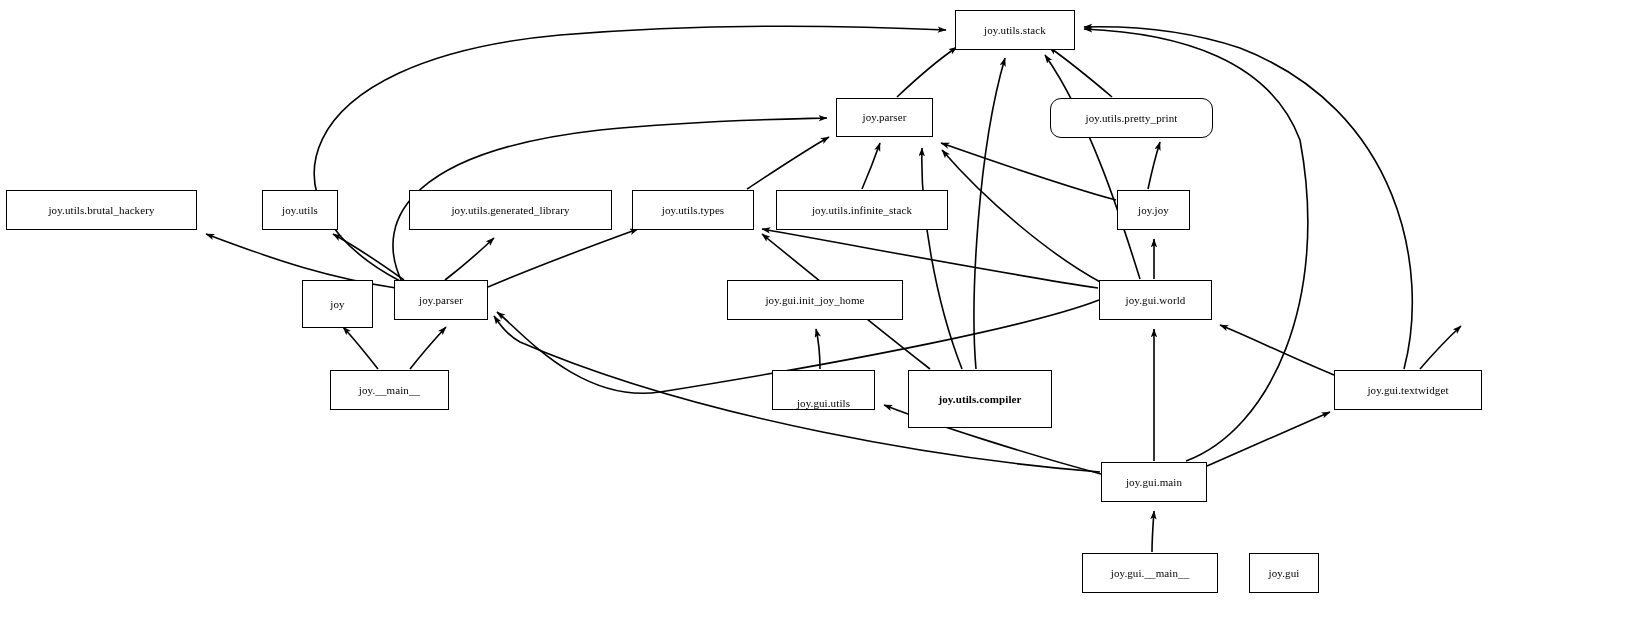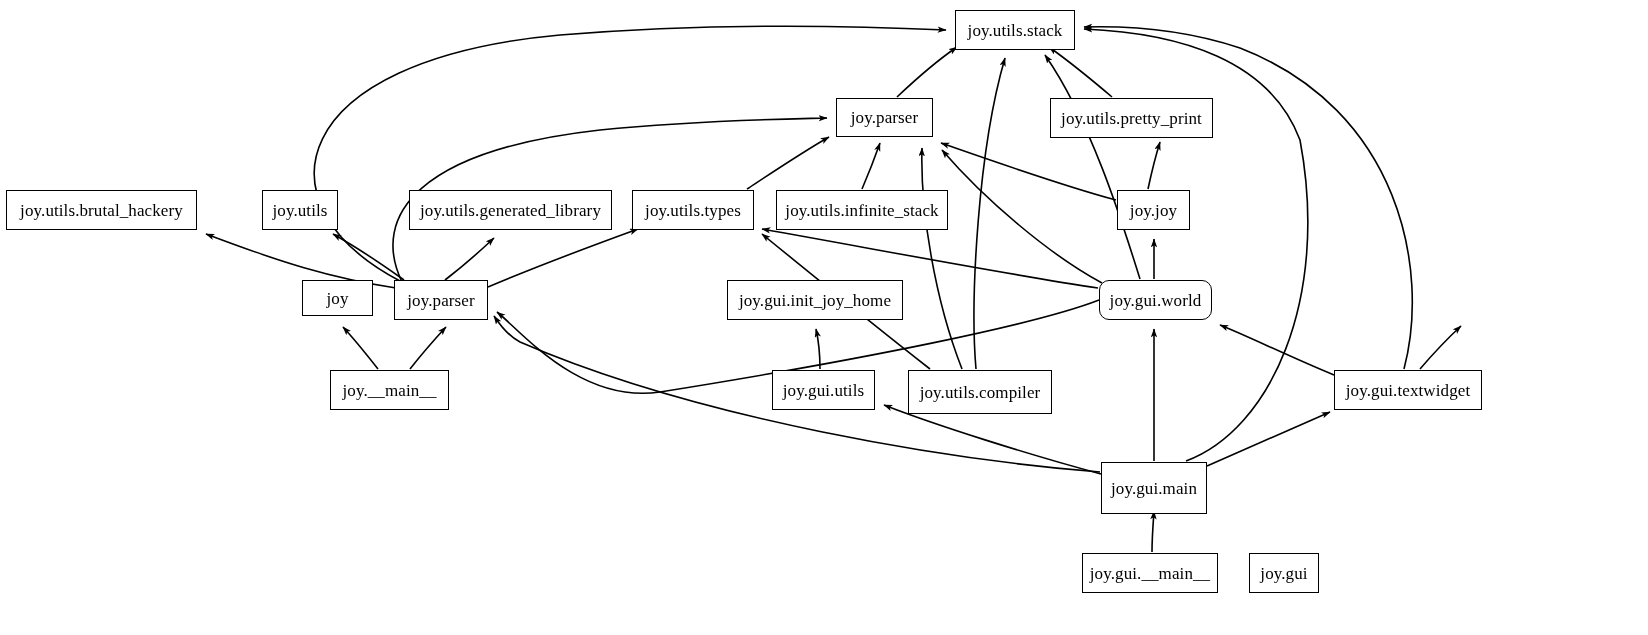--- a/index.html
+++ b/index.html
@@ -27,21 +27,21 @@
   .node {
     position: absolute;
     box-sizing: border-box;
     border: 1px solid #000000;
     background: #ffffff;
     display: flex;
     align-items: center;
     justify-content: center;
     white-space: nowrap;
     color: #000000;
-    font-size: 17px;
+    font-size: 11px;
     line-height: 1;
     letter-spacing: 0.1px;
   }
   .node .node-label {
     display: block;
     padding: 0 6px;
   }
 </style>
 </head>
 <body>
@@ -121,66 +121,66 @@
       <path d="M 1152,552 C 1152,538 1153,525 1154,511"></path>
     </g>
   </svg>
 
   <div class="node" style="left: 955px; top: 10px; width: 120px; height: 40px;">
     <span class="node-label">joy.utils.stack</span>
   </div>
   <div class="node" style="left: 836px; top: 98px; width: 97px; height: 39px;">
     <span class="node-label">joy.parser</span>
   </div>
-  <div class="node" style="left: 1050px; top: 98px; width: 163px; height: 40px;">
+  <div class="node" style="left: 1050px; top: 98px; width: 163px; height: 40px; border-radius: 11px;">
     <span class="node-label">joy.utils.pretty_print</span>
   </div>
   <div class="node" style="left: 6px; top: 190px; width: 191px; height: 40px;">
     <span class="node-label">joy.utils.brutal_hackery</span>
   </div>
   <div class="node" style="left: 262px; top: 190px; width: 76px; height: 40px;">
     <span class="node-label">joy.utils</span>
   </div>
   <div class="node" style="left: 409px; top: 190px; width: 203px; height: 40px; justify-content: center;">
     <span class="node-label">joy.utils.generated_library</span>
   </div>
   <div class="node" style="left: 632px; top: 190px; width: 122px; height: 40px;">
     <span class="node-label">joy.utils.types</span>
   </div>
   <div class="node" style="left: 776px; top: 190px; width: 172px; height: 40px;">
     <span class="node-label">joy.utils.infinite_stack</span>
   </div>
   <div class="node" style="left: 1117px; top: 190px; width: 73px; height: 40px;">
     <span class="node-label">joy.joy</span>
   </div>
-  <div class="node" style="left: 302px; top: 280px; width: 71px; height: 36px;">
+  <div class="node" style="left: 302px; top: 280px; width: 71px; height: 48px;">
     <span class="node-label">joy</span>
   </div>
   <div class="node" style="left: 394px; top: 280px; width: 94px; height: 40px;">
     <span class="node-label">joy.parser</span>
   </div>
   <div class="node" style="left: 727px; top: 280px; width: 176px; height: 40px;">
     <span class="node-label">joy.gui.init_joy_home</span>
   </div>
-  <div class="node" style="left: 1099px; top: 280px; width: 113px; height: 40px; border-radius: 10px;">
+  <div class="node" style="left: 1099px; top: 280px; width: 113px; height: 40px;">
     <span class="node-label">joy.gui.world</span>
   </div>
   <div class="node" style="left: 330px; top: 370px; width: 119px; height: 40px;">
     <span class="node-label">joy.__main__</span>
   </div>
-  <div class="node" style="left: 772px; top: 370px; width: 103px; height: 40px;">
+  <div class="node" style="left: 772px; top: 370px; width: 103px; height: 40px; align-items: flex-end;">
     <span class="node-label">joy.gui.utils</span>
   </div>
-  <div class="node" style="left: 908px; top: 370px; width: 144px; height: 44px;">
+  <div class="node" style="left: 908px; top: 370px; width: 144px; height: 58px; font-weight: bold;">
     <span class="node-label">joy.utils.compiler</span>
   </div>
   <div class="node" style="left: 1334px; top: 370px; width: 148px; height: 40px;">
     <span class="node-label">joy.gui.textwidget</span>
   </div>
-  <div class="node" style="left: 1101px; top: 462px; width: 106px; height: 52px;">
+  <div class="node" style="left: 1101px; top: 462px; width: 106px; height: 40px;">
     <span class="node-label">joy.gui.main</span>
   </div>
   <div class="node" style="left: 1082px; top: 553px; width: 136px; height: 40px;">
     <span class="node-label">joy.gui.__main__</span>
   </div>
   <div class="node" style="left: 1249px; top: 553px; width: 70px; height: 40px;">
     <span class="node-label">joy.gui</span>
   </div>
 
 </div>

